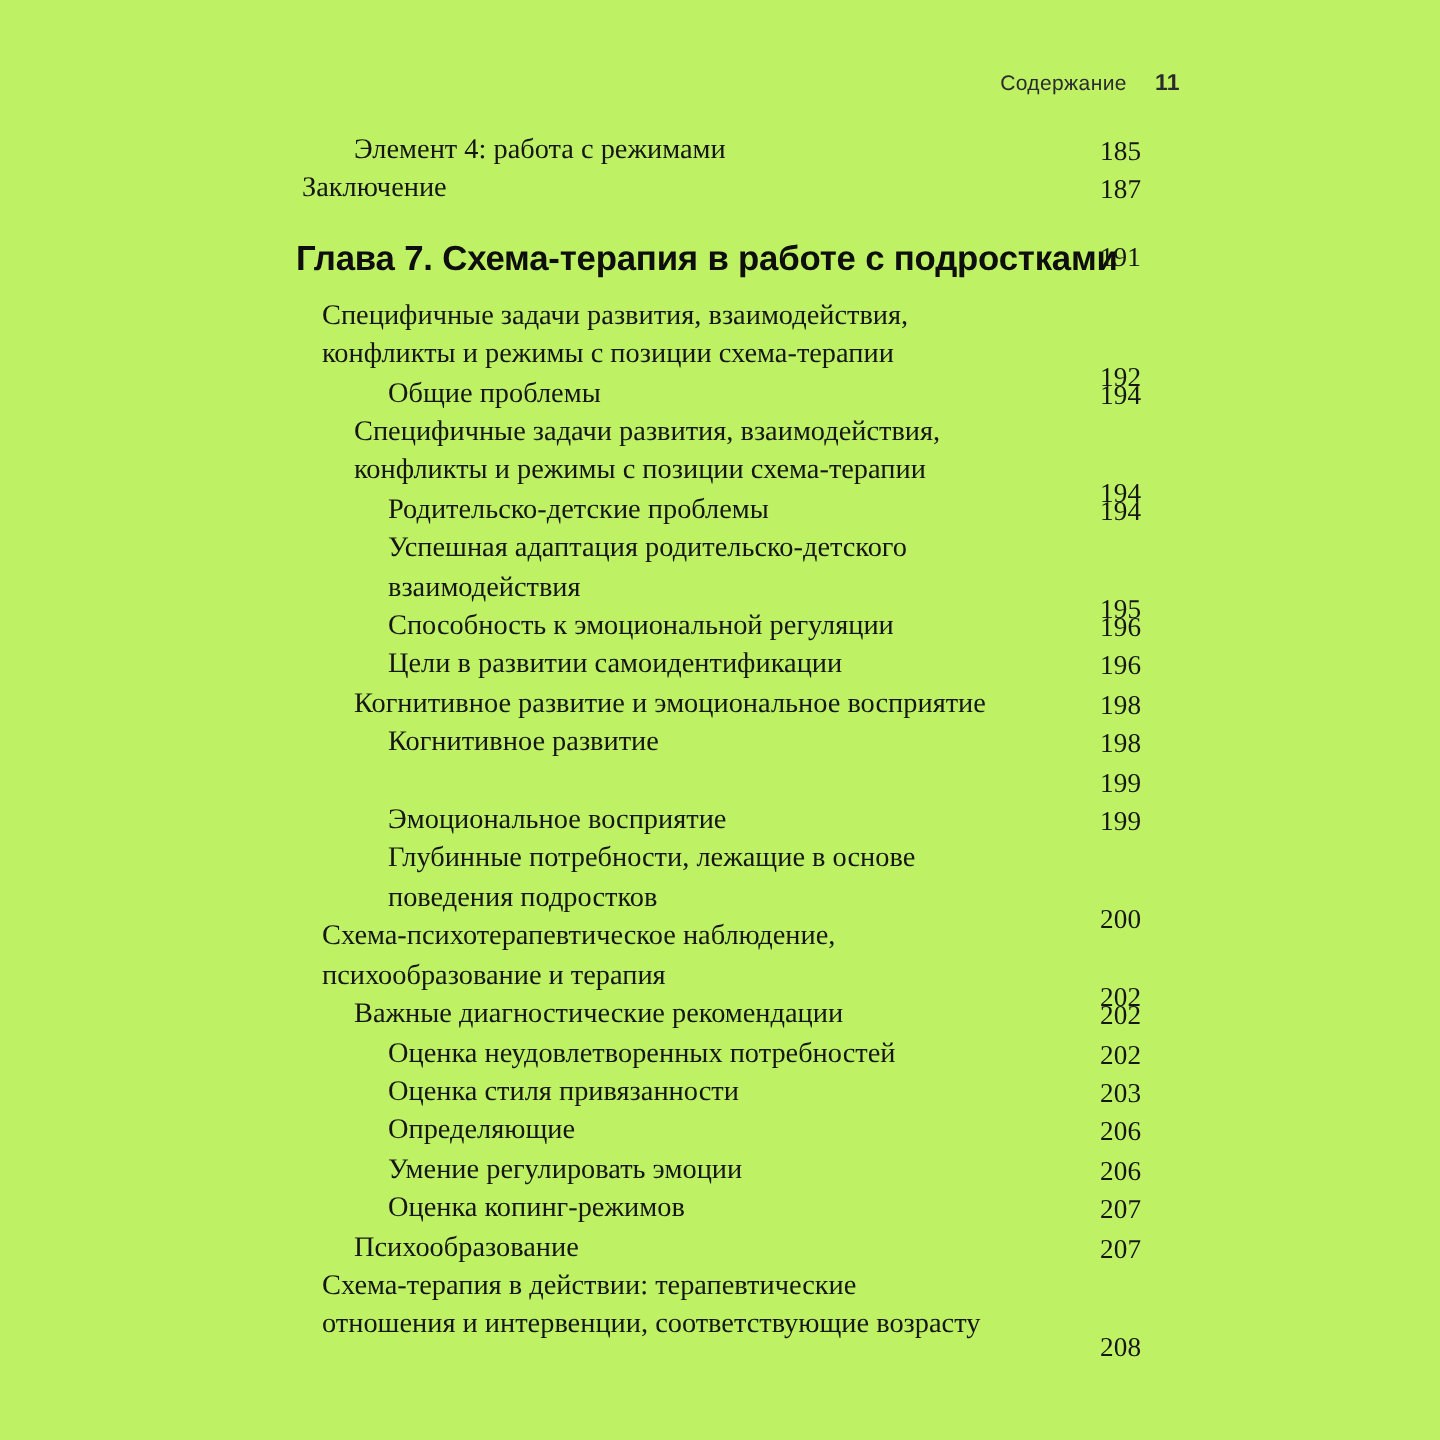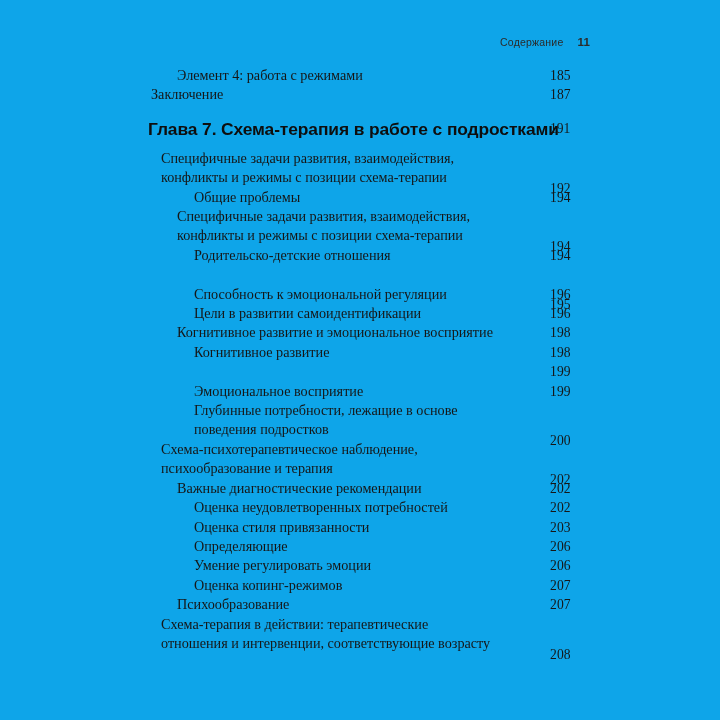--- a/index.html
+++ b/index.html
@@ -14,21 +14,21 @@
     overflow: hidden;
     font-family: "Liberation Serif", "DejaVu Serif", serif;
     color: #1a1a1a;
     -webkit-font-smoothing: antialiased;
   }
 
   #page {
     position: relative;
     width: 720px;
     height: 720px;
-    background: #0ea5e9;
+    background: #bef264;
   }
 
   
   .running-head {
     position: absolute;
     top: 36px;
     left: 0;
     width: 720px;
     height: 18px;
     display: flex;
@@ -151,24 +151,26 @@
       <div class="toc-entry lvl3">
         <span class="label">Общие проблемы</span>
         <span class="page">194</span>
       </div>
       <div class="toc-entry lvl2 wrap2">
         <span class="label">Специфичные задачи развития, взаимодействия,
 конфликты и режимы с позиции схема-терапии</span>
         <span class="page">194</span>
       </div>
       <div class="toc-entry lvl3">
-        <span class="label">Родительско-детские отношения</span>
+        <span class="label">Родительско-детские проблемы</span>
         <span class="page">194</span>
       </div>
       <div class="toc-entry lvl3 wrap2">
+        <span class="label">Успешная адаптация родительско-детского
+взаимодействия</span>
         <span class="page">195</span>
       </div>
       <div class="toc-entry lvl3">
         <span class="label">Способность к эмоциональной регуляции</span>
         <span class="page">196</span>
       </div>
       <div class="toc-entry lvl3">
         <span class="label">Цели в развитии самоидентификации</span>
         <span class="page">196</span>
       </div>

